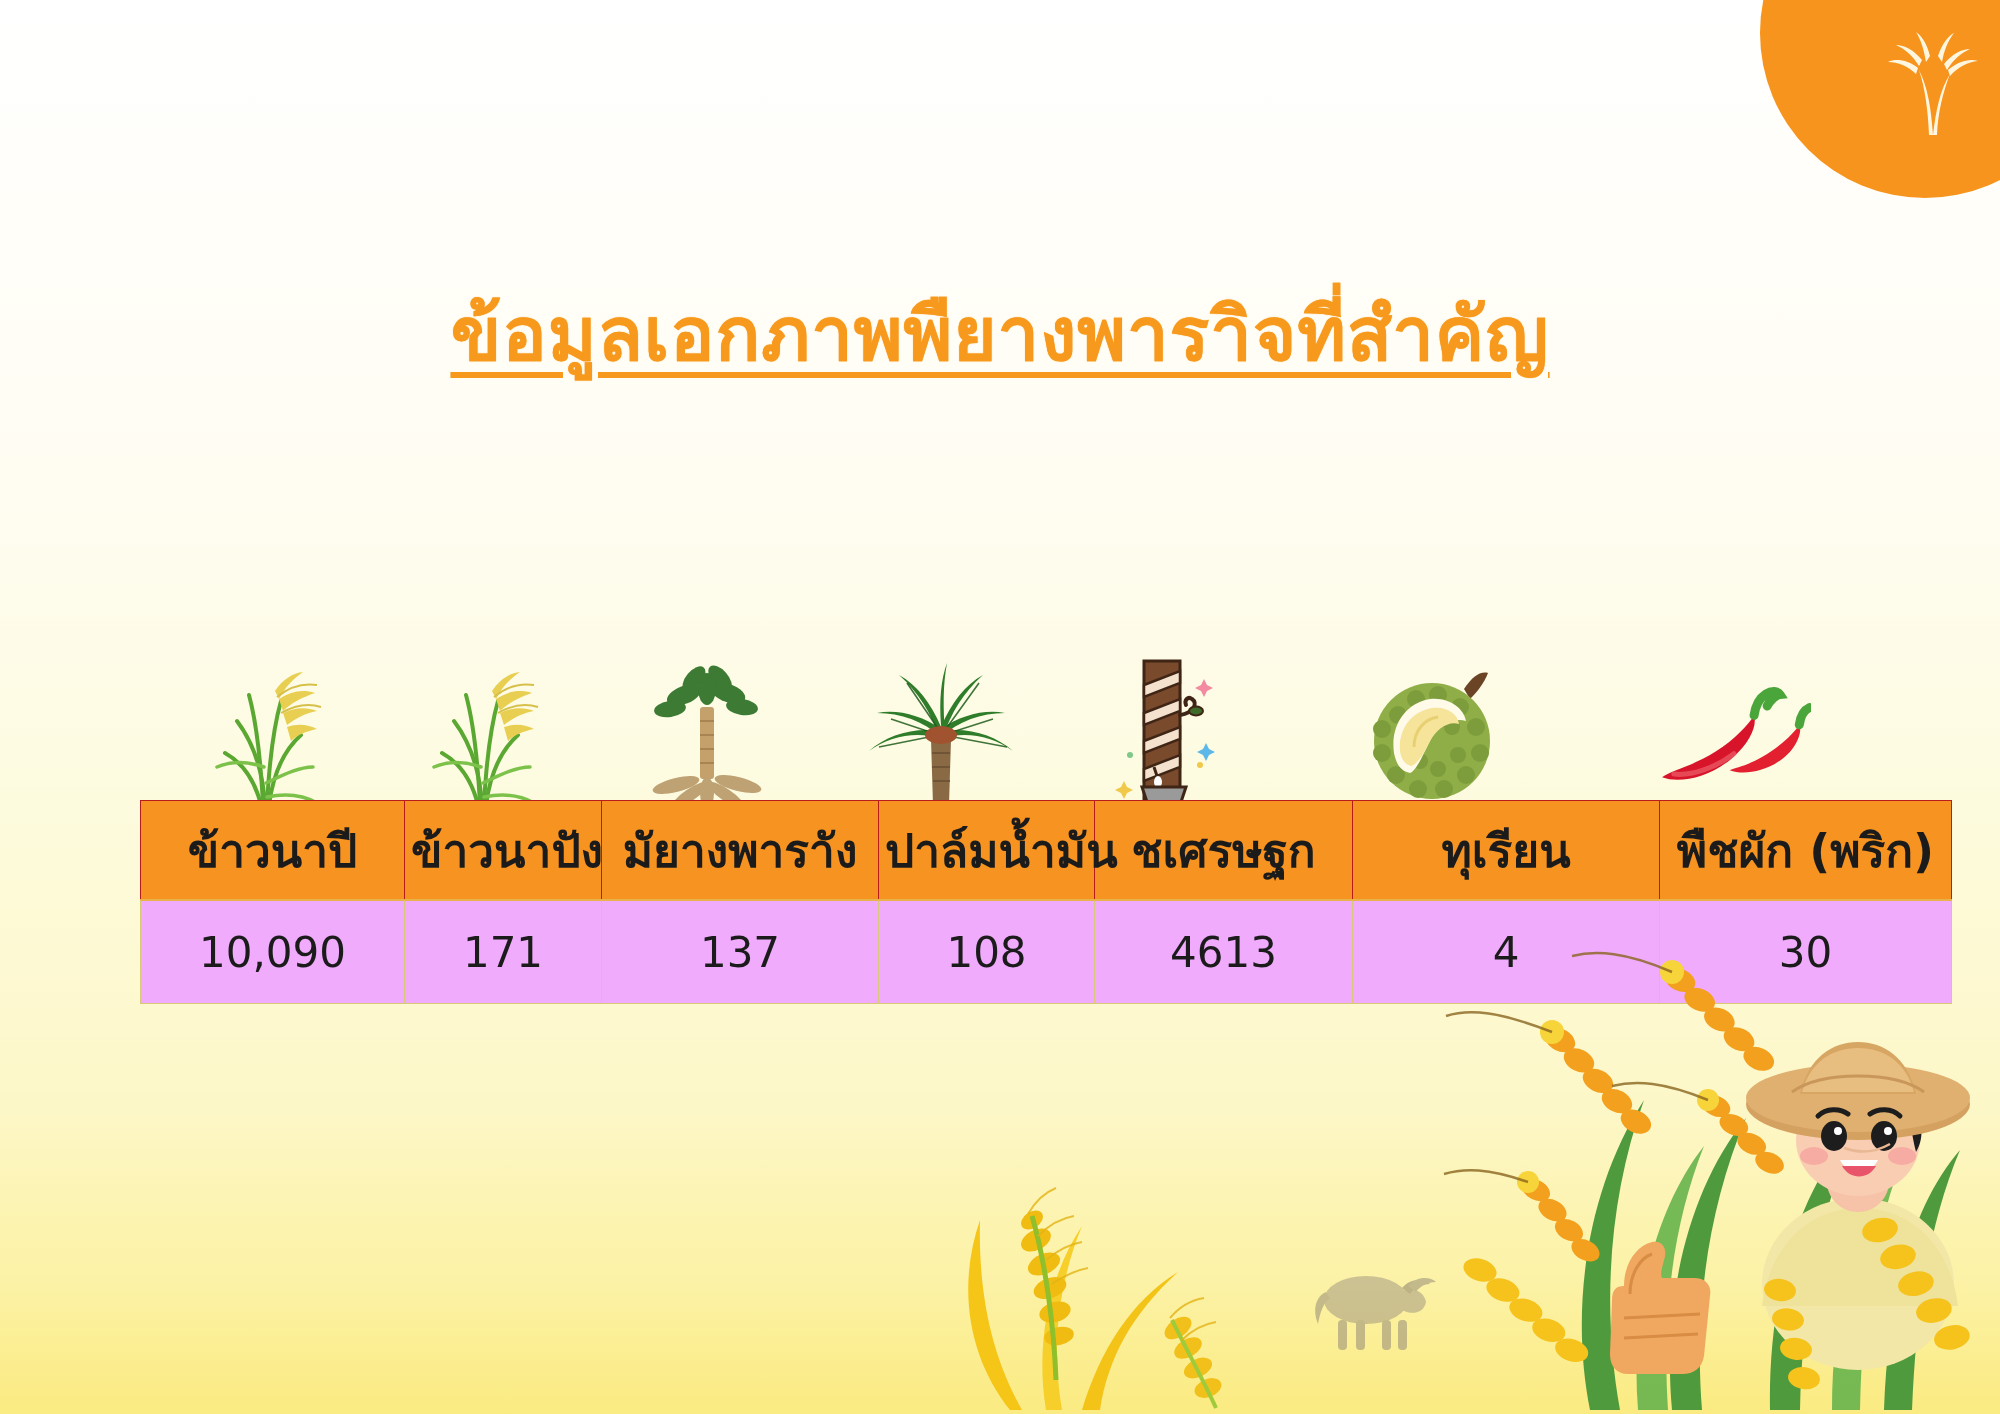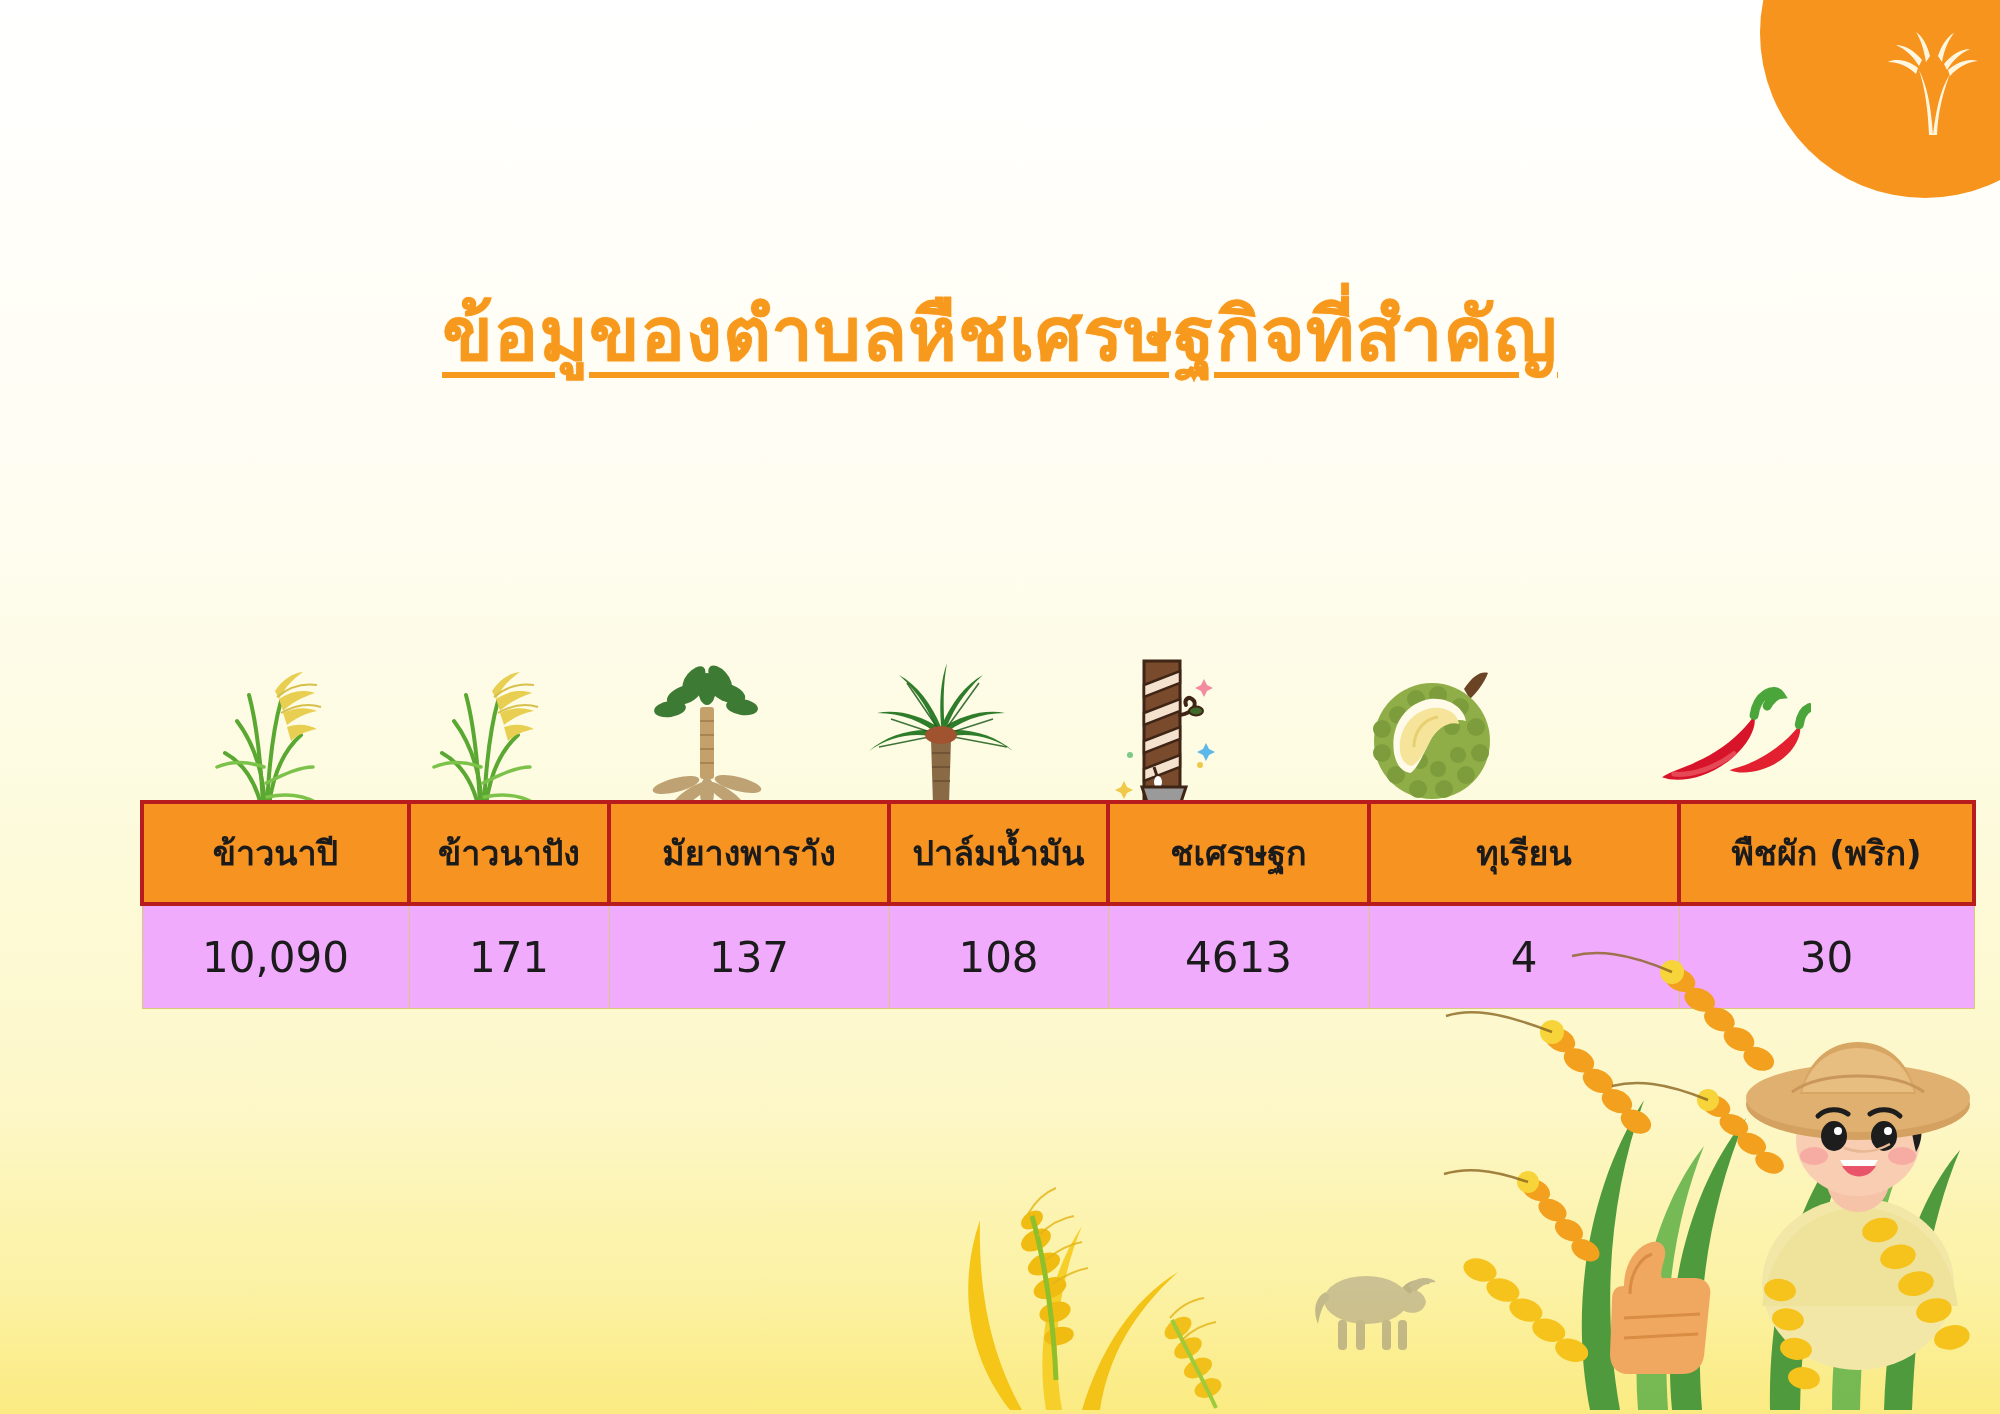--- a/index.html
+++ b/index.html
@@ -52,26 +52,26 @@
   .crop-table{
     position:absolute;left:140px;top:800px;width:1720px;
     border-collapse:collapse;
     table-layout:fixed;
   }
   .crop-table th{
     background:#F79321;
     color:#1b1b1b;
     font-family:"DejaVu Sans","Liberation Sans",sans-serif;
     font-weight:700;
-    font-size:34px;
+    font-size:46px;
     height:98px;
     padding:0 6px;
     text-align:center;
     vertical-align:middle;
-    border:4px solid #b91c1c;
+    border:1px solid #b91c1c;
     white-space:nowrap;
   }
   .crop-table td{
     background:#f0abfc;
     color:#1b1b1b;
     font-family:"DejaVu Sans","Liberation Sans",sans-serif;
     font-weight:400;
     font-size:42px;
     height:100px;
     text-align:center;
@@ -102,21 +102,21 @@
       <path d="M44 30 C36 20 26 15 18 15 C27 19 35 26 41 36 Z"></path>
       <path d="M52 26 C49 14 44 6 38 2 C43 10 46 20 48 32 Z"></path>
       <path d="M60 26 C64 14 70 6 76 3 C70 11 66 20 64 32 Z"></path>
       <path d="M70 40 C80 31 92 28 100 31 C90 32 80 37 72 46 Z"></path>
       <path d="M66 34 C74 24 84 19 92 19 C83 23 75 30 69 40 Z"></path>
     </g>
   </svg>
 </div>
 
 <div class="title-block">
-  <div class="title-line">ข้อมูของตำบลหืชเศรษฐกิจที่สำคัญ</div><br>
+  <div class="title-line">ข้อมูลเอกภาพพืยางพาราิจที่สำคัญ</div><br>
 </div>
 
 <div class="icon-strip">
 
   <div class="icon-cell" style="width:251px">
     <svg width="150" height="150" viewBox="0 0 150 150">
       <g stroke="#5aa832" stroke-width="4" fill="none" stroke-linecap="round">
         <path d="M72 150 C70 110 66 70 58 40"></path>
         <path d="M76 150 C78 112 82 74 90 46"></path>
         <path d="M74 150 C72 118 64 90 46 66"></path>

